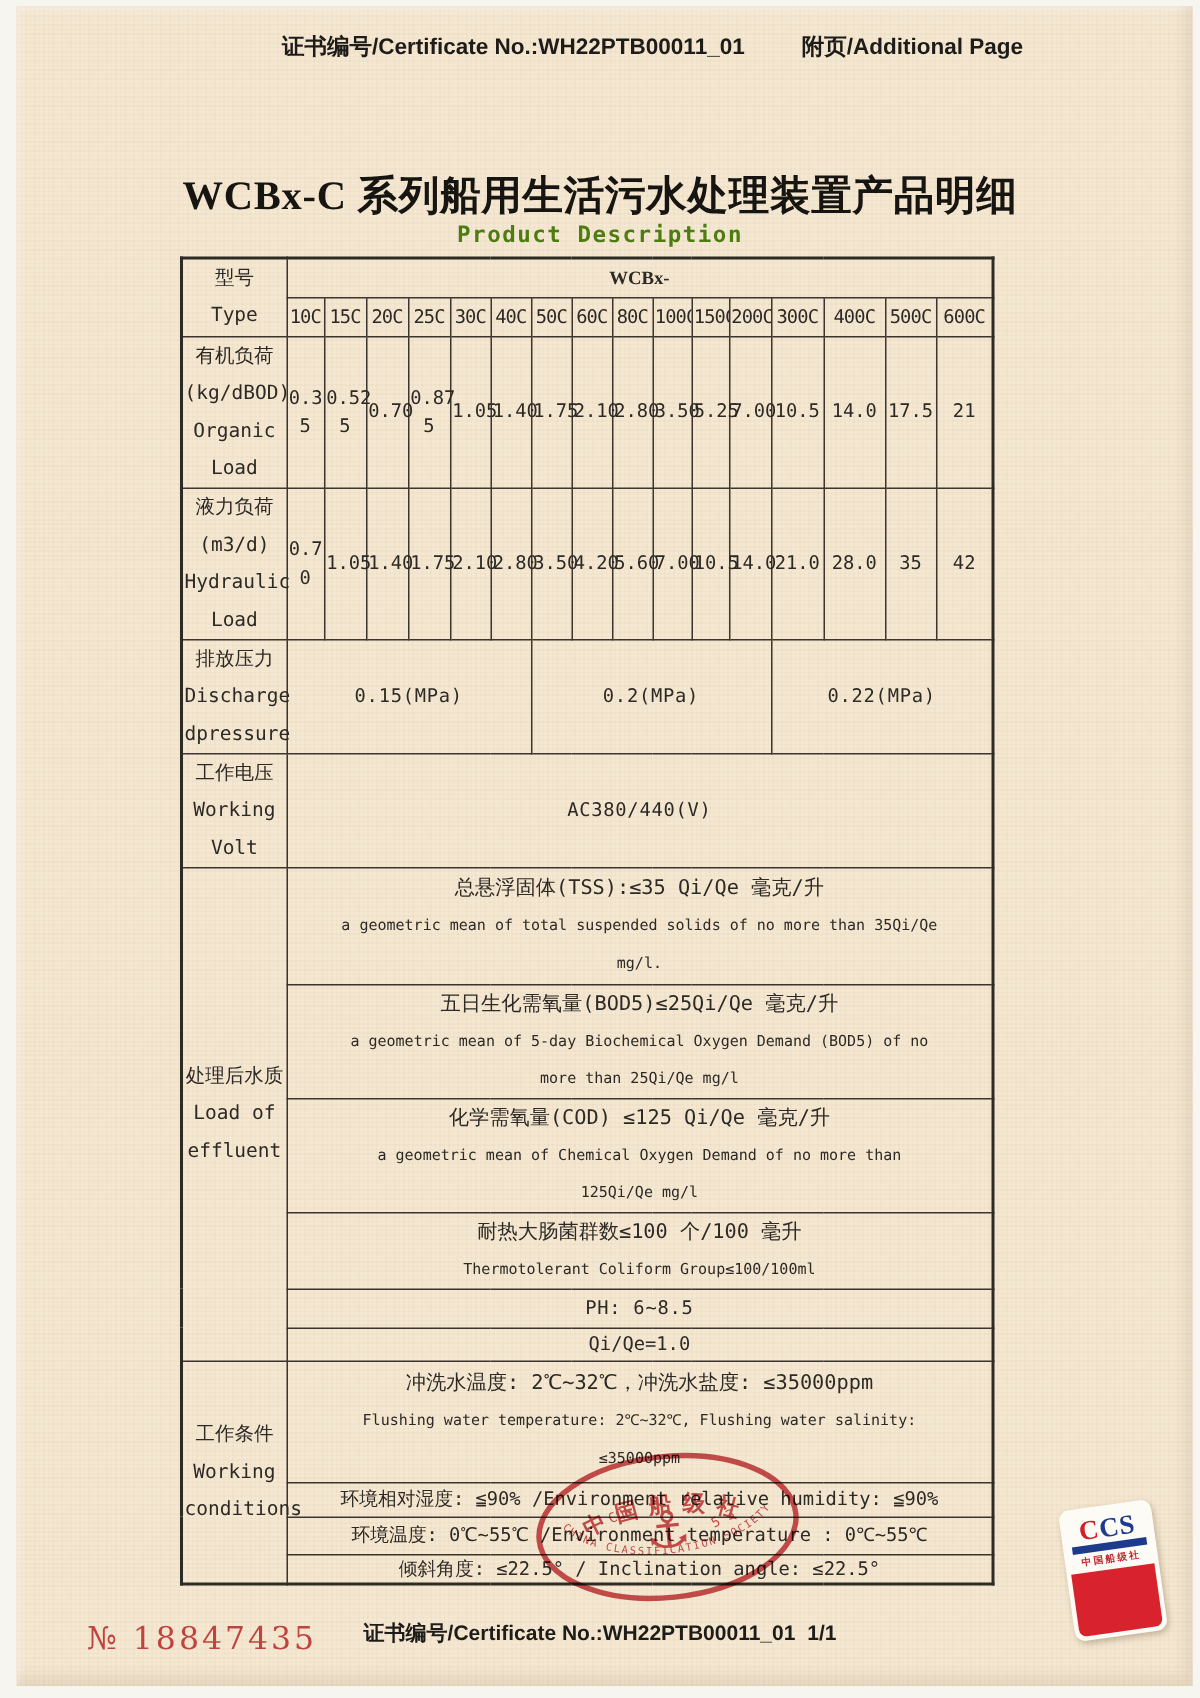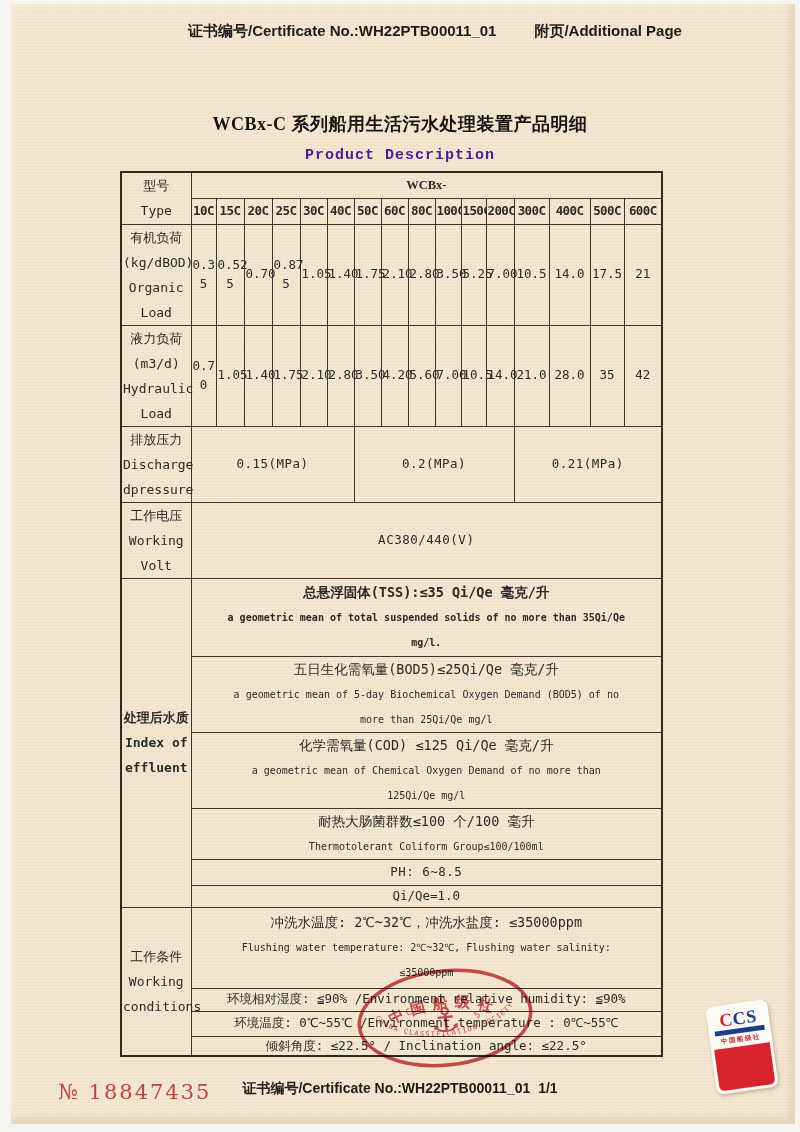--- a/index.html
+++ b/index.html
@@ -19,49 +19,49 @@
     box-shadow: inset -4px -5px 10px rgba(120,90,60,.14), inset 2px 2px 6px rgba(255,255,255,.5);
   }
   .hdr {
     position:absolute; top:22px; left:120px; width:630px;
     display:flex; justify-content:center; gap:38px;
     font-family:"Liberation Sans",sans-serif; font-weight:bold; font-size:15px;
     color:#1e1c19;
   }
   .title {
     position:absolute; top:112px; left:120px; width:560px; text-align:center;
-    font-family:"Liberation Serif",serif; font-weight:bold; font-size:18px; color:#171511;
+    font-family:"Liberation Serif",serif; font-weight:bold; font-size:27px; color:#171511;
     letter-spacing:.5px;
   }
   .subtitle {
     position:absolute; top:147px; left:120px; width:560px; text-align:center;
-    font-size:15px; font-weight:600; letter-spacing:1px; color:#4c1d95;font-family:Liberation Mono, monospace;
+    font-size:15px; font-weight:600; letter-spacing:1px; color:#4d7c0f;
   }
   table.pd {
     position:absolute; left:120px; top:171px; width:449px;
     border-collapse:collapse; table-layout:fixed;
     border:2px solid #2e2a24;
   }
   table.pd td {
     border:1.5px solid #3b352e;
     text-align:center; vertical-align:middle;
     padding:0 1px; font-size:12.5px; line-height:1.45;
   }
   td.series { font-family:"Liberation Serif",serif; font-weight:bold; font-size:15px; }
   td.model  { font-size:12px; letter-spacing:-0.6px; white-space:nowrap; overflow:hidden; }
   td.val    { white-space:pre; line-height:1.55; }
   td.lab div { line-height:25px; font-size:13px; }
   td.big    { font-size:14px; letter-spacing:.5px; }
   td.txt div { line-height:25px; }
   .cjk-line { font-size:13.5px; }
   .en-line  { font-size:10px; }
-  tr.rh1 td { height:26px; } tr.rh2 td { height:26px;font-weight:bold; }
+  tr.rh1 td { height:26px; } tr.rh2 td { height:26px; }
   tr.rorg td { height:100px; } tr.rhyd td { height:100px;margin-left:36px; }
   tr.rdis td { height:76px; }  tr.rvolt td { height:76px; }
-  tr.rtss td { height:78px;font-weight:bold; }  tr.rbod td { height:73px; }
+  tr.rtss td { height:78px; }  tr.rbod td { height:73px; }
   tr.rcod td { height:75px; }  tr.rcol td { height:48px; }
   tr.rph td  { height:26px; }  tr.rqi td { height:22px;margin-top:24px; }
   tr.rflu td { height:81px; }  tr.rhum td { height:23px; }
   tr.rtmp td { height:25px; }  tr.rinc td { height:20px; }
   .footer-line {
     position:absolute; top:1080px; left:120px; width:560px; text-align:center;
     font-family:"Liberation Sans",sans-serif; font-weight:bold; font-size:14px; color:#1e1c19;
   }
   .footer-line .pg { margin-left:4px; }
   .serial {
@@ -199,34 +199,34 @@
     <td class="val">42</td>
   </tr>
   <tr class="rdis">
     <td class="lab">
       <div>排放压力</div>
       <div>Discharge</div>
       <div>dpressure</div>
     </td>
     <td class="big" colspan="6">0.15(MPa)</td>
     <td class="big" colspan="6">0.2(MPa)</td>
-    <td class="big" colspan="4">0.21(MPa)</td>
+    <td class="big" colspan="4">0.22(MPa)</td>
   </tr>
   <tr class="rvolt">
     <td class="lab">
       <div>工作电压</div>
       <div>Working</div>
       <div>Volt</div>
     </td>
     <td class="big" colspan="16">AC380/440(V)</td>
   </tr>
   <tr class="rtss">
     <td class="lab" rowspan="6">
       <div>处理后水质</div>
-      <div>Index of</div>
+      <div>Load of</div>
       <div>effluent</div>
     </td>
     <td class="txt" colspan="16">
       <div class="cjk-line">总悬浮固体(TSS):≤35 Qi/Qe 毫克/升</div>
       <div class="en-line">a geometric mean of total suspended solids of no more than 35Qi/Qe</div>
       <div class="en-line">mg/l.</div>
     </td>
   </tr>
   <tr class="rbod">
     <td class="txt" colspan="16">

